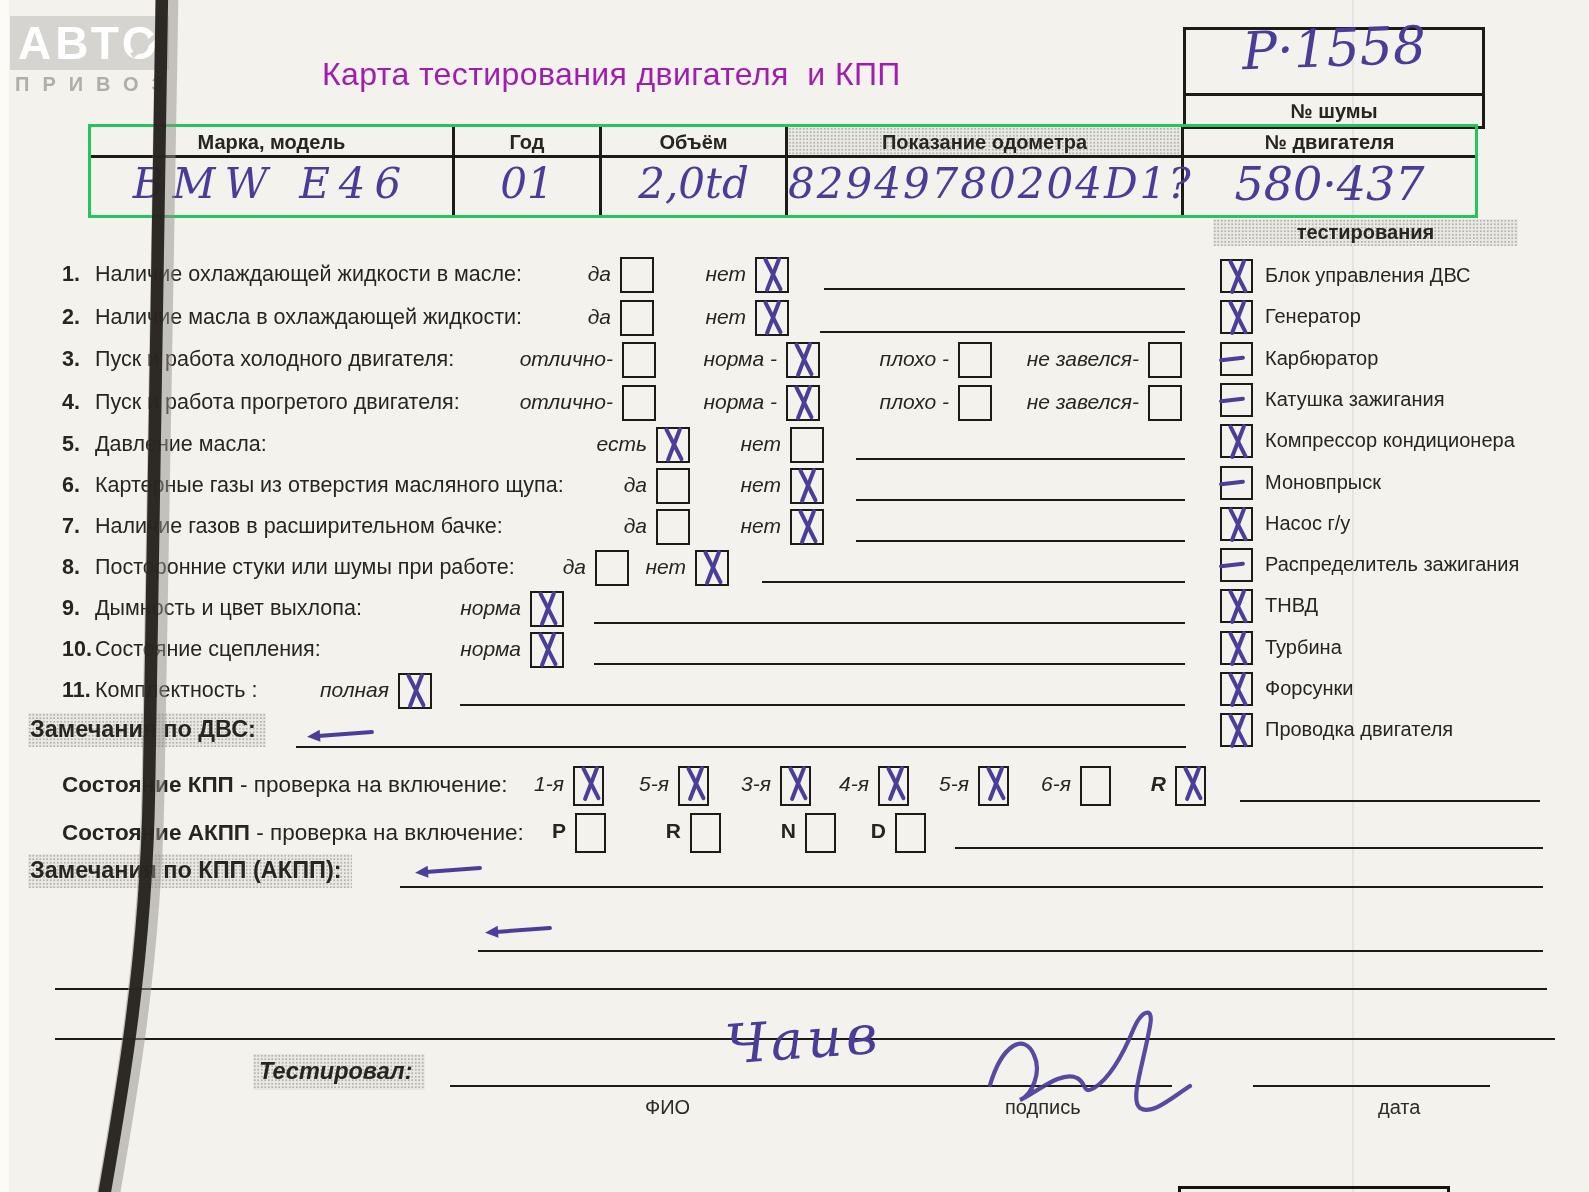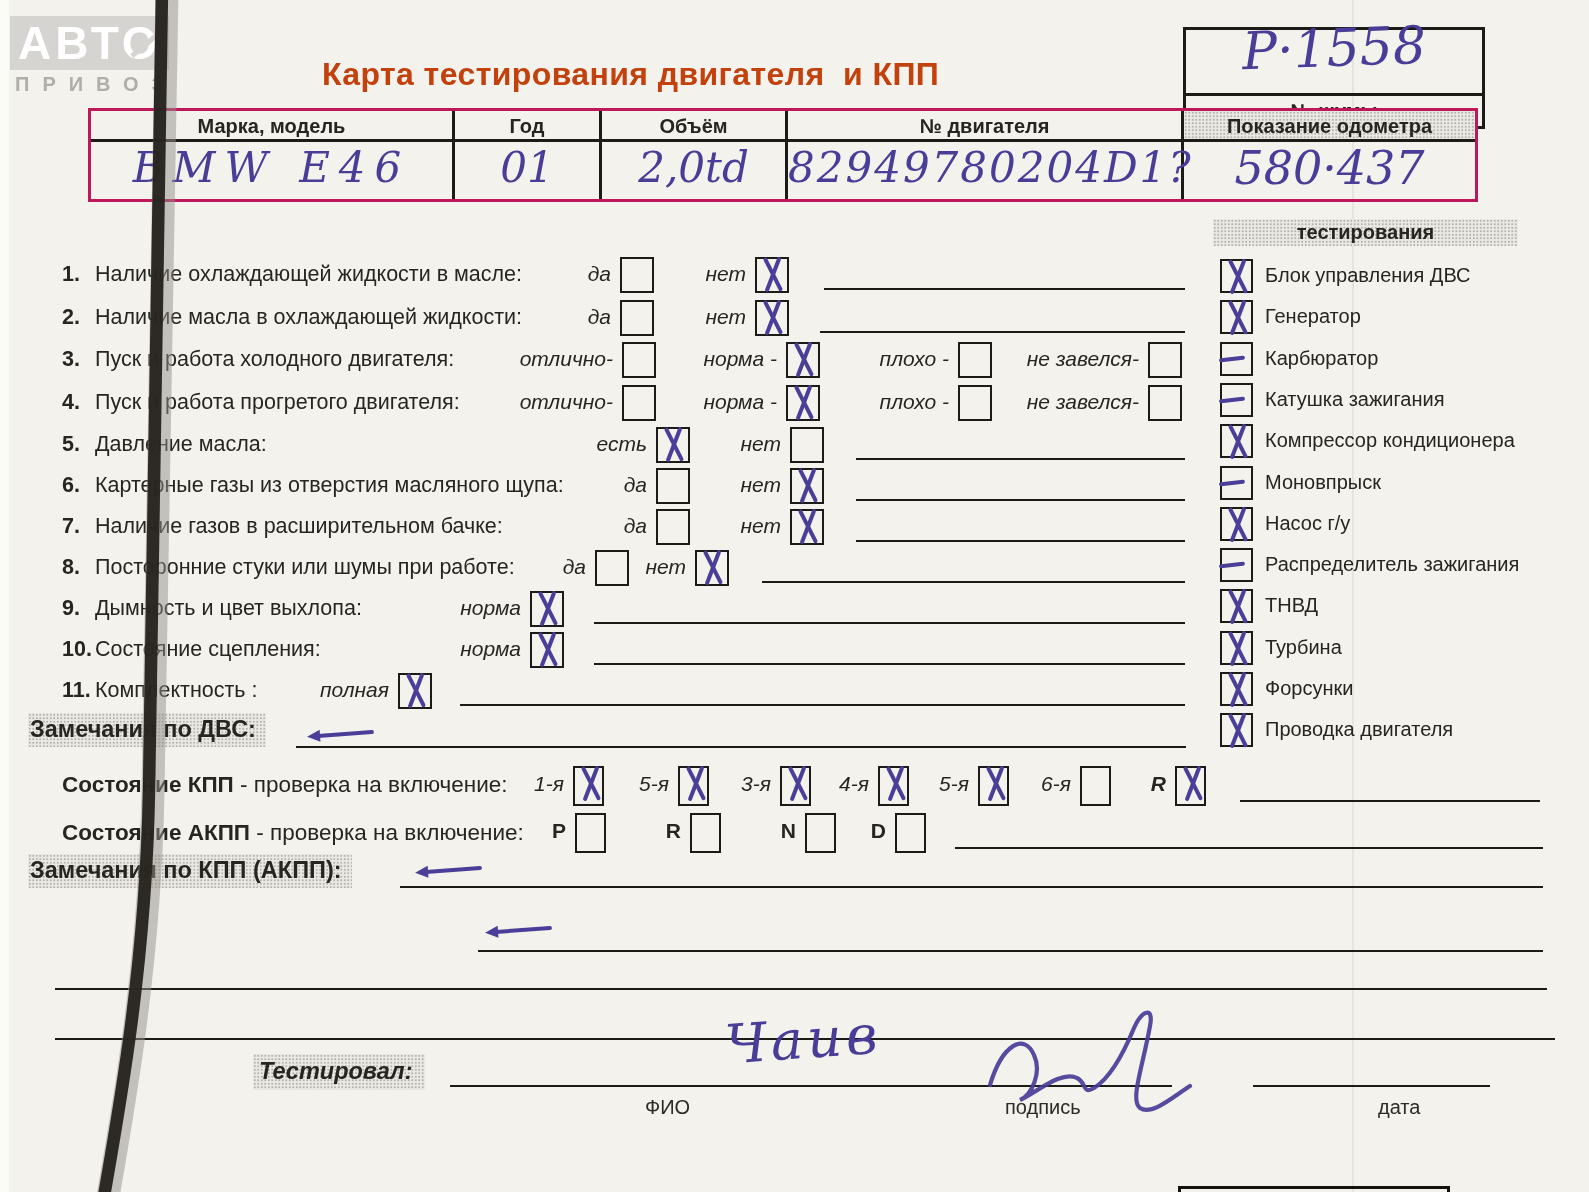--- a/index.html
+++ b/index.html
@@ -17,30 +17,30 @@
   .hand{font-family:"DejaVu Serif",serif;font-style:italic;color:#493d97;white-space:nowrap;}
 
   
   .logo{position:absolute;left:10px;top:16px;}
   .logo-top{position:relative;display:inline-block;background:#d6d4d0;color:#ffffff;
             font-weight:bold;font-size:46px;line-height:54px;padding:0 8px;letter-spacing:4px;}
   .logo-slash{position:absolute;right:8px;top:24px;width:42px;height:5px;background:#d6d4d0;
               transform:rotate(-40deg);}
   .logo-bottom{color:#b1aeaa;font-weight:bold;font-size:20px;letter-spacing:13px;margin-top:3px;padding-left:5px;}
 
-  .title{position:absolute;left:322px;top:56px;font-size:32px;font-weight:bold;color:#c2410c;letter-spacing:.4px;white-space:pre;}
+  .title{position:absolute;left:322px;top:56px;font-size:32px;font-weight:normal;color:#a21caf;letter-spacing:.4px;white-space:pre;}
 
   
   .autobox{position:absolute;left:1183px;top:27px;width:296px;height:96px;border:3px solid #1c1b18;}
   .autobox .num{position:absolute;top:-12px;left:0;width:100%;text-align:center;font-size:52px;transform:rotate(-2deg);}
   .autobox .lbl{position:absolute;bottom:0;left:0;right:0;height:30px;border-top:3px solid #1c1b18;
                 font-weight:bold;font-size:20px;text-align:center;line-height:30px;}
 
   
-  .vtable{position:absolute;left:88px;top:108px;border:3px solid #be185d;display:grid;
+  .vtable{position:absolute;left:88px;top:124px;border:3px solid #22c55e;display:grid;
           grid-template-columns:364px 147px 186px 396px 291px;grid-template-rows:31px 57px;}
   .vtable .hcell{border-right:3px solid #1c1b18;border-bottom:3px solid #1c1b18;
                  font-weight:bold;font-size:20px;text-align:center;line-height:31px;}
   .vtable .vcell{border-right:3px solid #1c1b18;text-align:center;font-size:42px;line-height:52px;overflow:visible;}
   .vtable .hcell:nth-child(5),.vtable .vcell:nth-child(10){border-right:none;}
 
   
   .eqhead{position:absolute;left:1213px;top:219px;width:305px;height:27px;
           font-weight:bold;font-size:20px;text-align:center;line-height:27px;}
   .eq-item{position:absolute;left:1220px;height:34px;}
@@ -108,22 +108,22 @@
 
   <div class="autobox">
     <div class="num hand">Р·1558</div>
     <div class="lbl">№ шумы</div>
   </div>
 
   <div class="vtable">
     <div class="hcell">Марка, модель</div>
     <div class="hcell">Год</div>
     <div class="hcell">Объём</div>
+    <div class="hcell shade">Показание одометра</div>
     <div class="hcell">№ двигателя</div>
-    <div class="hcell shade">Показание одометра</div>
     <div class="vcell hand" style="letter-spacing:9px;">BMW E46</div>
     <div class="vcell hand">01</div>
     <div class="vcell hand">2,0td</div>
     <div class="vcell hand" style="letter-spacing:2px;">82949780204D1?</div>
     <div class="vcell hand" style="font-size:46px;">580·437</div>
   </div>
 
   <div class="eqhead shade">тестирования</div>
   <div id="equipment-list">
       <div class="eq-item" style="top: 259px;">

